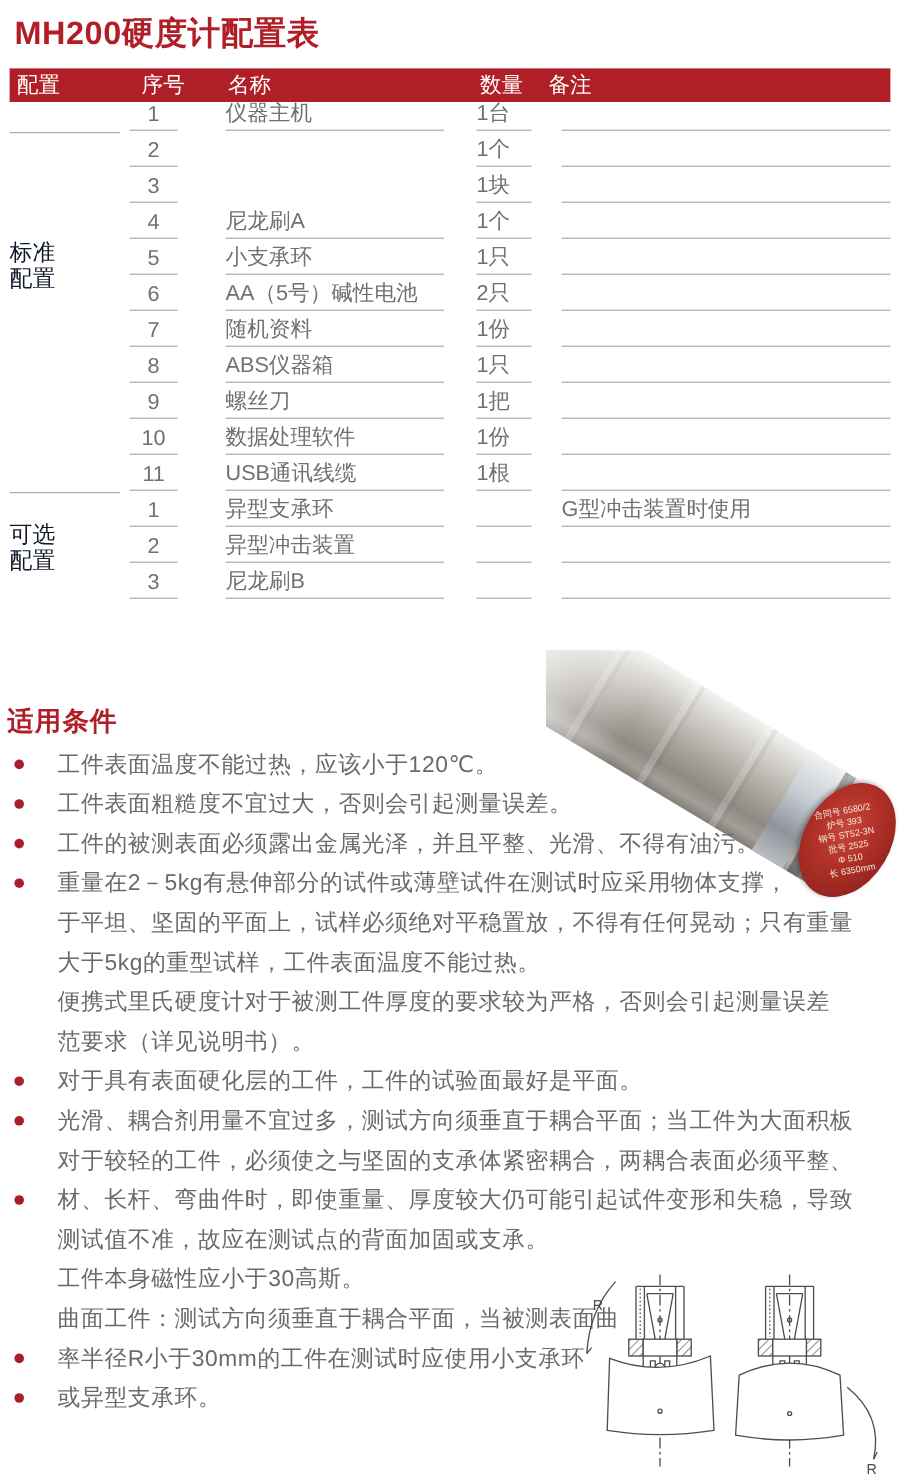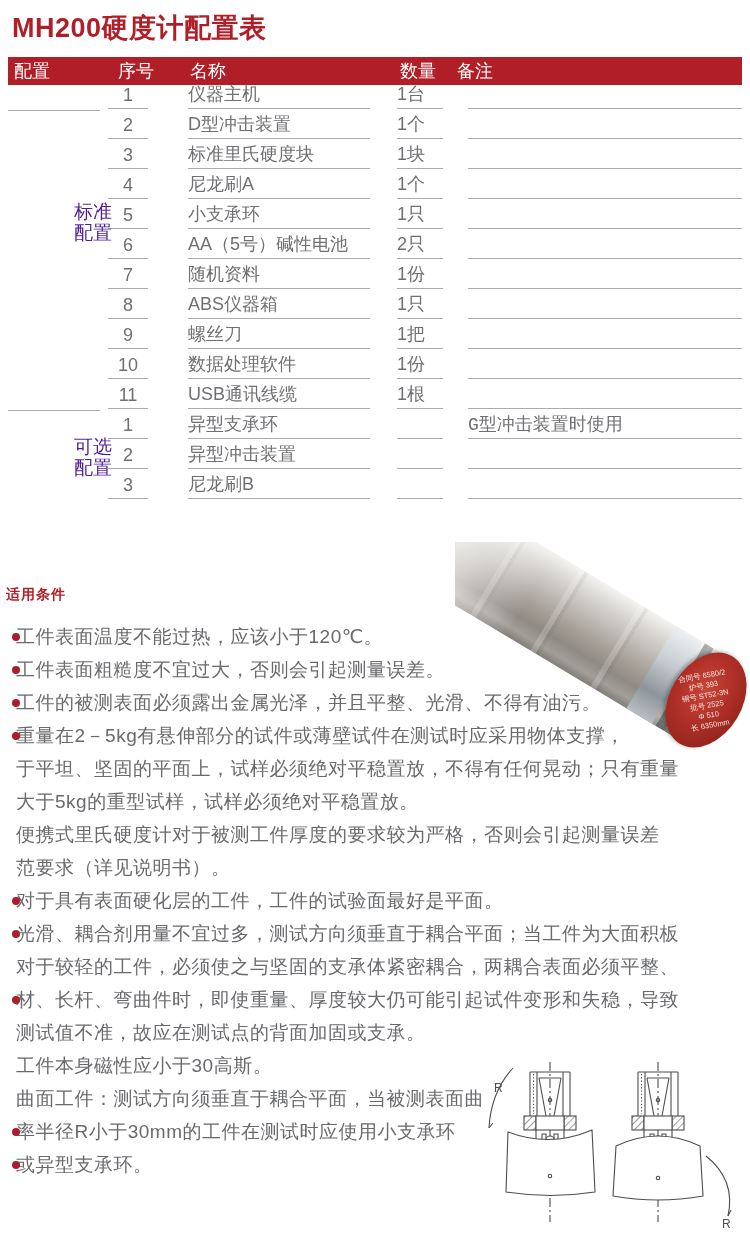--- a/index.html
+++ b/index.html
@@ -27,40 +27,40 @@
   .tbody{position:absolute;left:0;top:80px;width:750px;}
   .trow{position:relative;height:30px;}
   .td{
     position:absolute;top:0;height:29px;border-bottom:1px solid #a9abae;
     display:flex;align-items:flex-end;padding-bottom:2px;box-sizing:border-box;
     font-size:18px;color:#6f7073;white-space:nowrap;
   }
   .td-num{left:108px;width:40px;justify-content:center;}
   .td-name{left:188px;width:182px;}
   .td-qty{left:397px;width:46px;}
-  .td-note{left:468px;width:274px;font-family:Liberation Mono, monospace;}
+  .td-note{left:468px;width:274px;}
 
   .group-line{position:absolute;left:8px;width:92px;height:1px;background:#a9abae;}
   .group-line-1{top:110px;}
   .group-line-2{top:410px;}
   .group-label{
-    position:absolute;left:20px;width:92px;text-align:right;
-    font-size:19px;line-height:21px;color:#4c1d95;
+    position:absolute;left:8px;width:92px;text-align:left;
+    font-size:19px;line-height:21px;color:#0f172a;
   }
   .group-label-std{top:201px;}
   .group-label-opt{top:436px;}
 
   
   .cond-heading{
     position:absolute;left:6px;top:586px;margin:0;
-    font-size:14px;font-weight:bold;color:#b01f28;letter-spacing:1px;
+    font-size:22px;font-weight:bold;color:#b01f28;letter-spacing:1px;
   }
   .cond-list{position:absolute;left:0;top:620px;width:750px;}
   .cond-line{
-    position:relative;height:33px;padding-left:16px;box-sizing:border-box;
+    position:relative;height:33px;padding-left:48px;box-sizing:border-box;
     display:flex;align-items:center;white-space:nowrap;
     font-size:19px;letter-spacing:0.5px;color:#696a6d;
   }
   .bullet{
     position:absolute;left:12px;top:50%;margin-top:-4px;
     width:8px;height:8px;border-radius:50%;background:#a81e2b;
   }
   
   .rod-photo{position:absolute;left:455px;top:542px;width:295px;height:285px;overflow:hidden;}
   .rod{
@@ -119,27 +119,25 @@
 
   <div class="tbody">
     <div class="trow">
       <span class="td td-num">1</span>
       <span class="td td-name">仪器主机</span>
       <span class="td td-qty">1台</span>
       <span class="td td-note"></span>
     </div>
     <div class="trow">
       <span class="td td-num">2</span>
-      <span class="td td-name">D型冲击装置</span>
       <span class="td td-qty">1个</span>
       <span class="td td-note"></span>
     </div>
     <div class="trow">
       <span class="td td-num">3</span>
-      <span class="td td-name">标准里氏硬度块</span>
       <span class="td td-qty">1块</span>
       <span class="td td-note"></span>
     </div>
     <div class="trow">
       <span class="td td-num">4</span>
       <span class="td td-name">尼龙刷A</span>
       <span class="td td-qty">1个</span>
       <span class="td td-note"></span>
     </div>
     <div class="trow">
@@ -249,21 +247,21 @@
         <span>工件的被测表面必须露出金属光泽，并且平整、光滑、不得有油污。</span>
       </div>
     <div class="cond-line">
         <span class="bullet"></span>
         <span>重量在2－5kg有悬伸部分的试件或薄壁试件在测试时应采用物体支撑，</span>
       </div>
     <div class="cond-line">
         <span>于平坦、坚固的平面上，试样必须绝对平稳置放，不得有任何晃动；只有重量</span>
       </div>
     <div class="cond-line">
-        <span>大于5kg的重型试样，试样必须绝对平稳置放。</span>
+        <span>大于5kg的重型试样，工件表面温度不能过热。</span>
       </div>
     <div class="cond-line">
         <span>便携式里氏硬度计对于被测工件厚度的要求较为严格，否则会引起测量误差</span>
       </div>
     <div class="cond-line">
         <span>范要求（详见说明书）。</span>
       </div>
     <div class="cond-line">
         <span class="bullet"></span>
         <span>对于具有表面硬化层的工件，工件的试验面最好是平面。</span>

